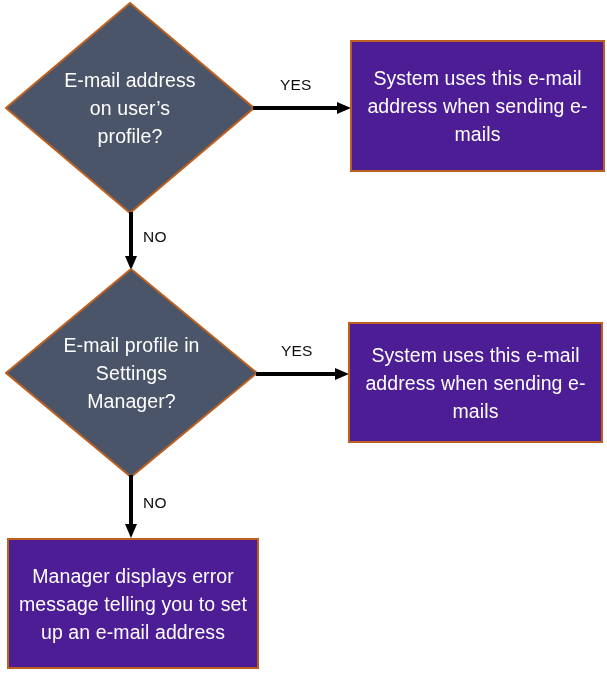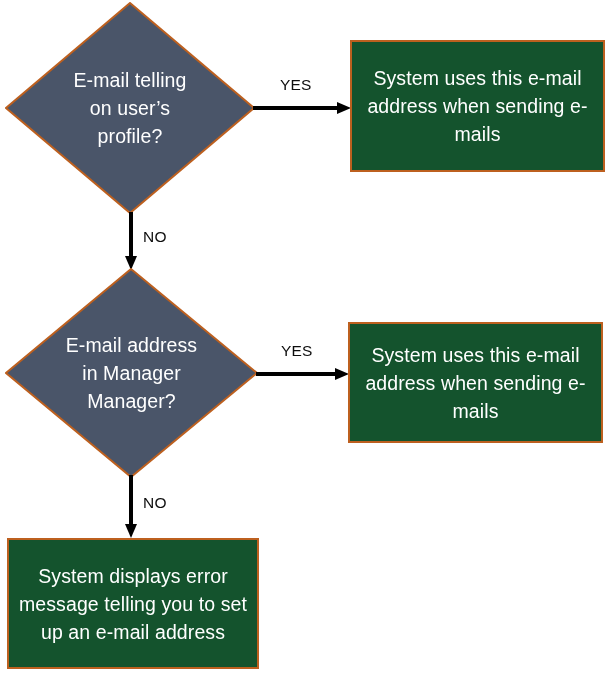--- a/index.html
+++ b/index.html
@@ -28,21 +28,21 @@
     position: absolute;
     box-sizing: border-box;
     color: #ffffff;
     text-align: center;
     display: flex;
     align-items: center;
     justify-content: center;
   }
 
   .process-box {
-    background: #14532d;
+    background: #4c1d95;
     border: 2px solid #bd601f;
   }
 
   .process-box .node-text {
     font-size: 19.5px;
     line-height: 28px;
     font-weight: 400;
     letter-spacing: 0.1px;
     padding: 0 6px;
   }
@@ -110,21 +110,21 @@
 </style>
 </head>
 <body>
 
 <div id="canvas">
 
   <div class="node decision" id="decision-profile">
     <svg class="diamond-svg" viewBox="0 0 250 212" preserveAspectRatio="none">
       <polygon points="125,1 249,106 125,211 1,106" fill="#4a5569" stroke="#bd601f" stroke-width="2"></polygon>
     </svg>
-    <div class="node-text">E-mail telling on user’s profile?</div>
+    <div class="node-text">E-mail address on user’s profile?</div>
   </div>
 
   <div class="connector" id="edge-yes-1">
     <svg width="100" height="16" viewBox="0 0 100 16">
       <line x1="0" y1="8" x2="88" y2="8" stroke="#000000" stroke-width="4"></line>
       <polygon points="98,8 84,2 84,14" fill="#000000"></polygon>
     </svg>
   </div>
   <div class="edge-label" id="label-yes-1">YES</div>
 
@@ -137,21 +137,21 @@
       <line x1="8" y1="0" x2="8" y2="48" stroke="#000000" stroke-width="4"></line>
       <polygon points="8,58 2,44 14,44" fill="#000000"></polygon>
     </svg>
   </div>
   <div class="edge-label" id="label-no-1">NO</div>
 
   <div class="node decision" id="decision-settings">
     <svg class="diamond-svg" viewBox="0 0 253 210" preserveAspectRatio="none">
       <polygon points="126,1 252,105 126,209 1,105" fill="#4a5569" stroke="#bd601f" stroke-width="2"></polygon>
     </svg>
-    <div class="node-text">E-mail address in Manager Manager?</div>
+    <div class="node-text">E-mail profile in Settings Manager?</div>
   </div>
 
   <div class="connector" id="edge-yes-2">
     <svg width="95" height="16" viewBox="0 0 95 16">
       <line x1="0" y1="8" x2="83" y2="8" stroke="#000000" stroke-width="4"></line>
       <polygon points="93,8 79,2 79,14" fill="#000000"></polygon>
     </svg>
   </div>
   <div class="edge-label" id="label-yes-2">YES</div>
 
@@ -161,16 +161,16 @@
 
   <div class="connector" id="edge-no-2">
     <svg width="16" height="65" viewBox="0 0 16 65">
       <line x1="8" y1="0" x2="8" y2="53" stroke="#000000" stroke-width="4"></line>
       <polygon points="8,63 2,49 14,49" fill="#000000"></polygon>
     </svg>
   </div>
   <div class="edge-label" id="label-no-2">NO</div>
 
   <div class="node process-box" id="box-error">
-    <div class="node-text">System displays error message telling you to set up an e-mail address</div>
+    <div class="node-text">Manager displays error message telling you to set up an e-mail address</div>
   </div>
 
 </div>
 
 </body></html>

